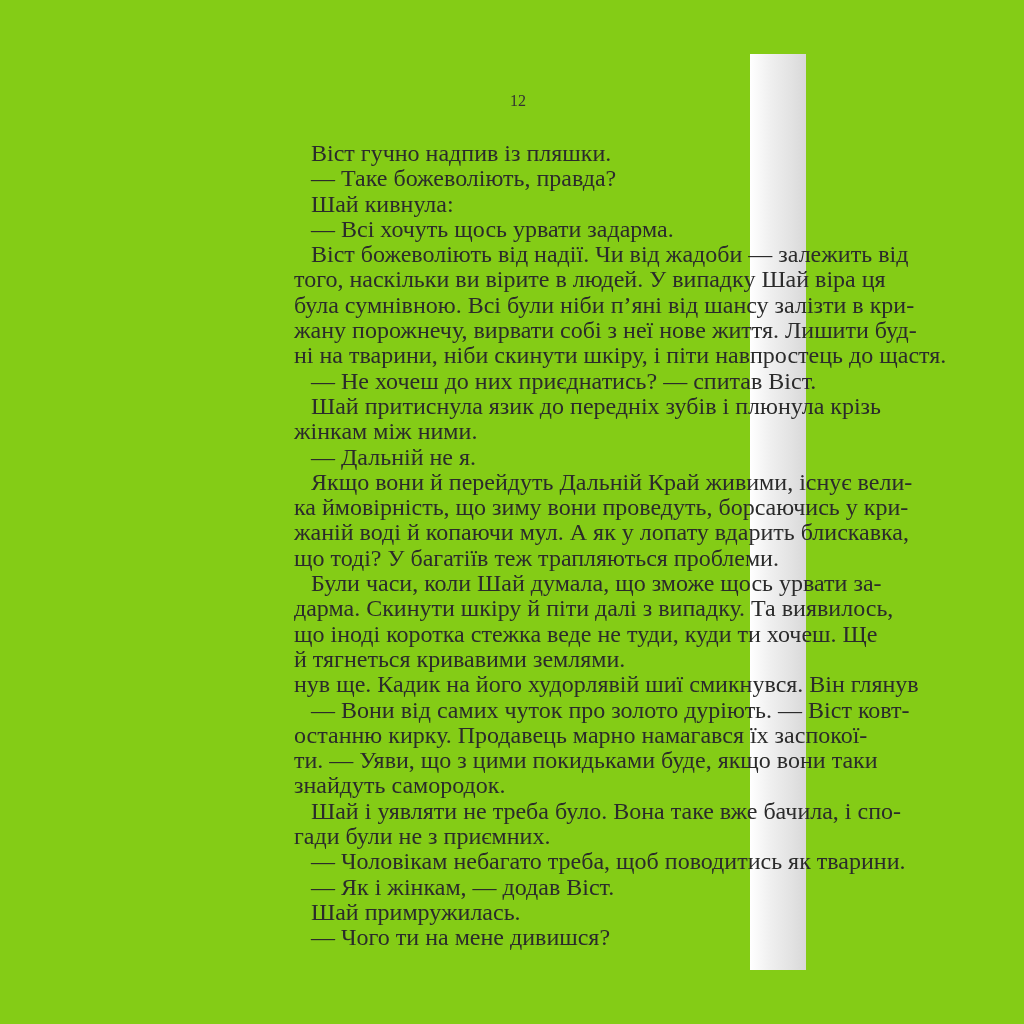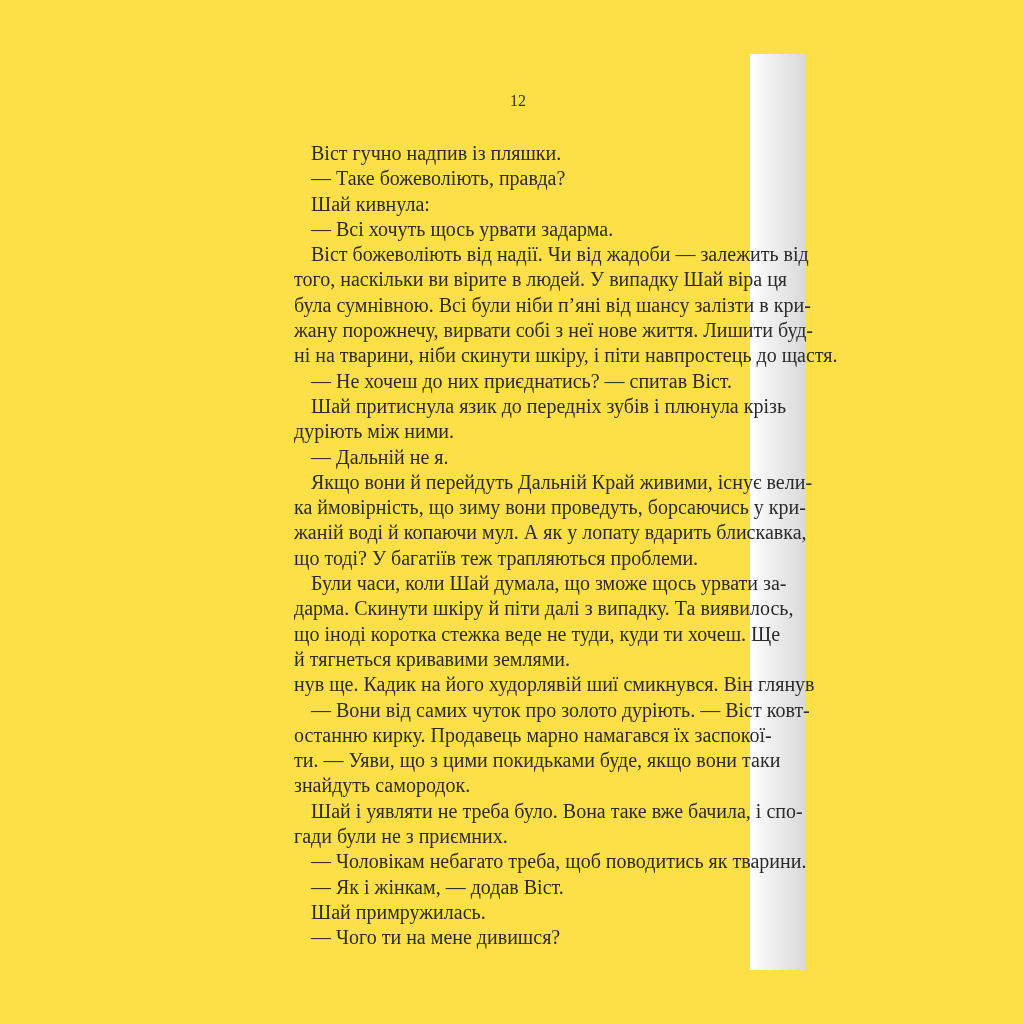--- a/index.html
+++ b/index.html
@@ -12,21 +12,21 @@
     height: 1024px;
     position: relative;
     overflow: hidden;
   }
   .page {
     position: absolute;
     left: 0;
     top: 0;
     width: 1024px;
     height: 1024px;
-    background: #fde047;
+    background: #84cc16;
   }
   .edge-shadow {
     position: absolute;
     left: 750px;
     top: 54px;
     width: 56px;
     height: 916px;
     background: linear-gradient(to right, #ffffff 0%, #f0f0f0 35%, #e2e2e2 75%, #d8d8d8 100%);
   }
   .page-number {
@@ -38,21 +38,21 @@
     font-family: "Liberation Serif", "DejaVu Serif", serif;
     font-size: 16px;
     color: #333333;
   }
   .text-block {
     position: absolute;
     left: 294px;
     top: 141px;
     width: 450px;
     font-family: "Liberation Serif", "DejaVu Serif", serif;
-    font-size: 20px;
+    font-size: 24px;
     line-height: 25.3px;
     color: #2b2b2b;
   }
   .line {
     display: block;
     white-space: nowrap;
     height: 25.3px;
   }
   .line.just {
     text-align: justify;
@@ -73,21 +73,21 @@
       <span class="line indent">— Таке божеволіють, правда?</span>
       <span class="line indent">Шай кивнула:</span>
       <span class="line indent">— Всі хочуть щось урвати задарма.</span>
       <span class="line indent just">Віст божеволіють від надії. Чи від жадоби — залежить від</span>
       <span class="line just">того, наскільки ви вірите в людей. У випадку Шай віра ця</span>
       <span class="line just">була сумнівною. Всі були ніби п’яні від шансу залізти в кри-</span>
       <span class="line just">жану порожнечу, вирвати собі з неї нове життя. Лишити буд-</span>
       <span class="line just">ні на тварини, ніби скинути шкіру, і піти навпростець до щастя.</span>
       <span class="line indent">— Не хочеш до них приєднатись? — спитав Віст.</span>
       <span class="line indent just">Шай притиснула язик до передніх зубів і плюнула крізь</span>
-      <span class="line">дуріють між ними.</span>
+      <span class="line">жінкам між ними.</span>
       <span class="line indent">— Дальній не я.</span>
       <span class="line indent just">Якщо вони й перейдуть Дальній Край живими, існує вели-</span>
       <span class="line just">ка ймовірність, що зиму вони проведуть, борсаючись у кри-</span>
       <span class="line just">жаній воді й копаючи мул. А як у лопату вдарить блискавка,</span>
       <span class="line">що тоді? У багатіїв теж трапляються проблеми.</span>
       <span class="line indent just">Були часи, коли Шай думала, що зможе щось урвати за-</span>
       <span class="line just">дарма. Скинути шкіру й піти далі з випадку. Та виявилось,</span>
       <span class="line just">що іноді коротка стежка веде не туди, куди ти хочеш. Ще</span>
       <span class="line">й тягнеться кривавими землями.</span>
       <span class="line just">нув ще. Кадик на його худорлявій шиї смикнувся. Він глянув</span>

